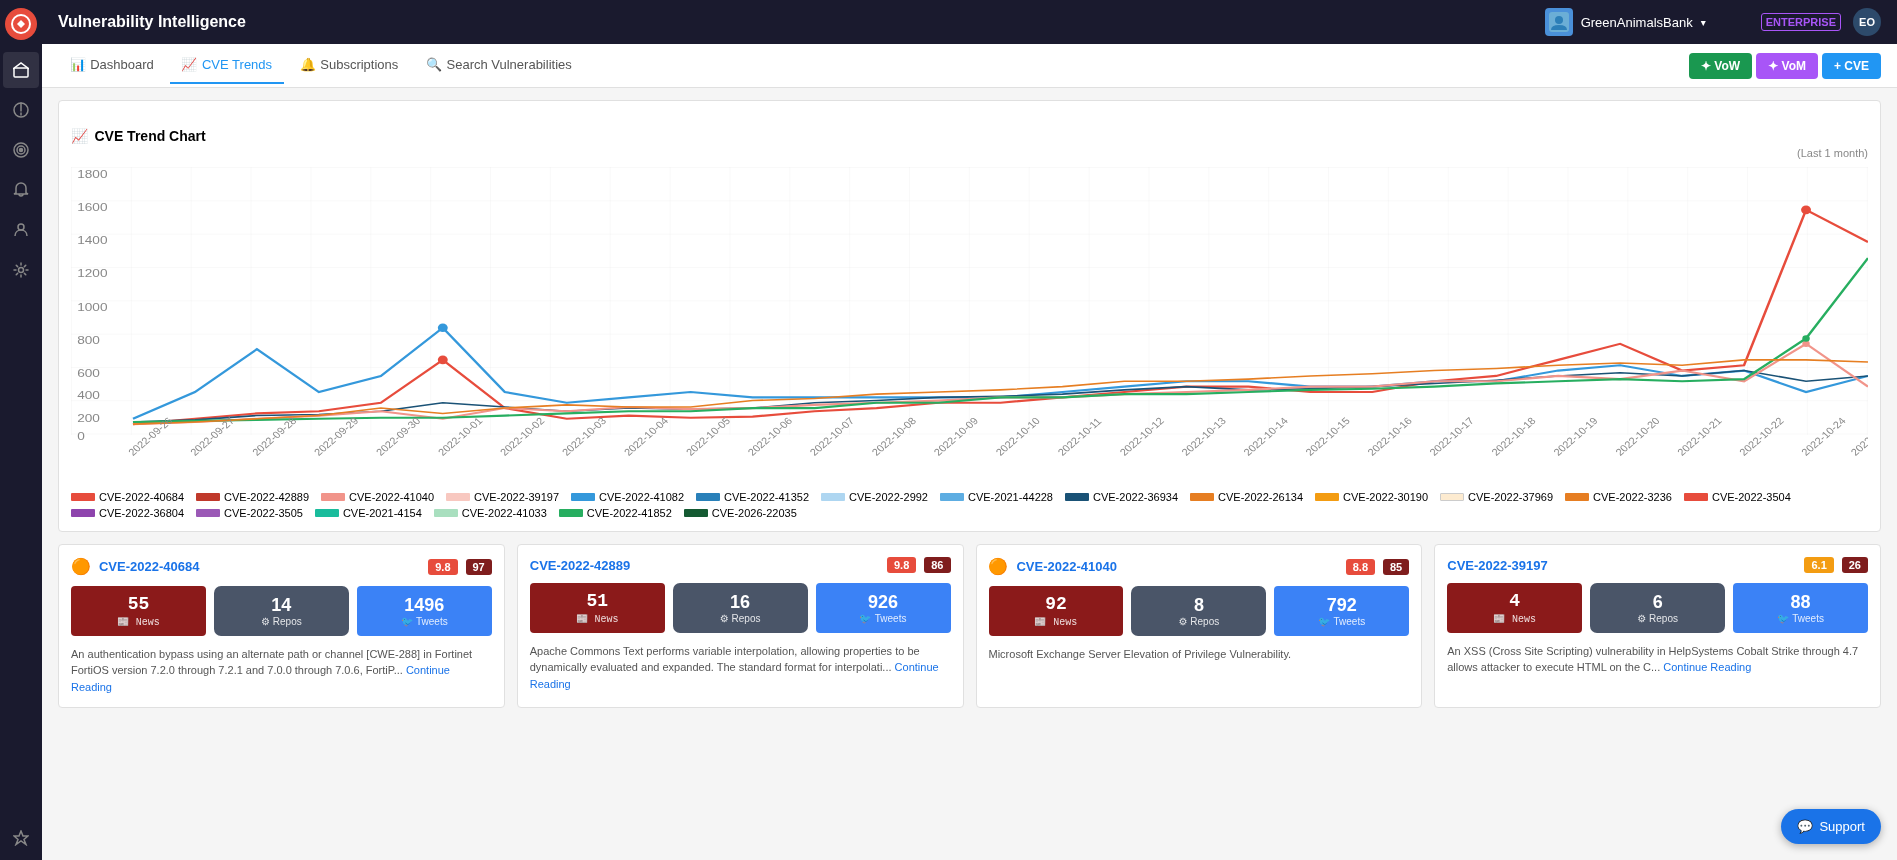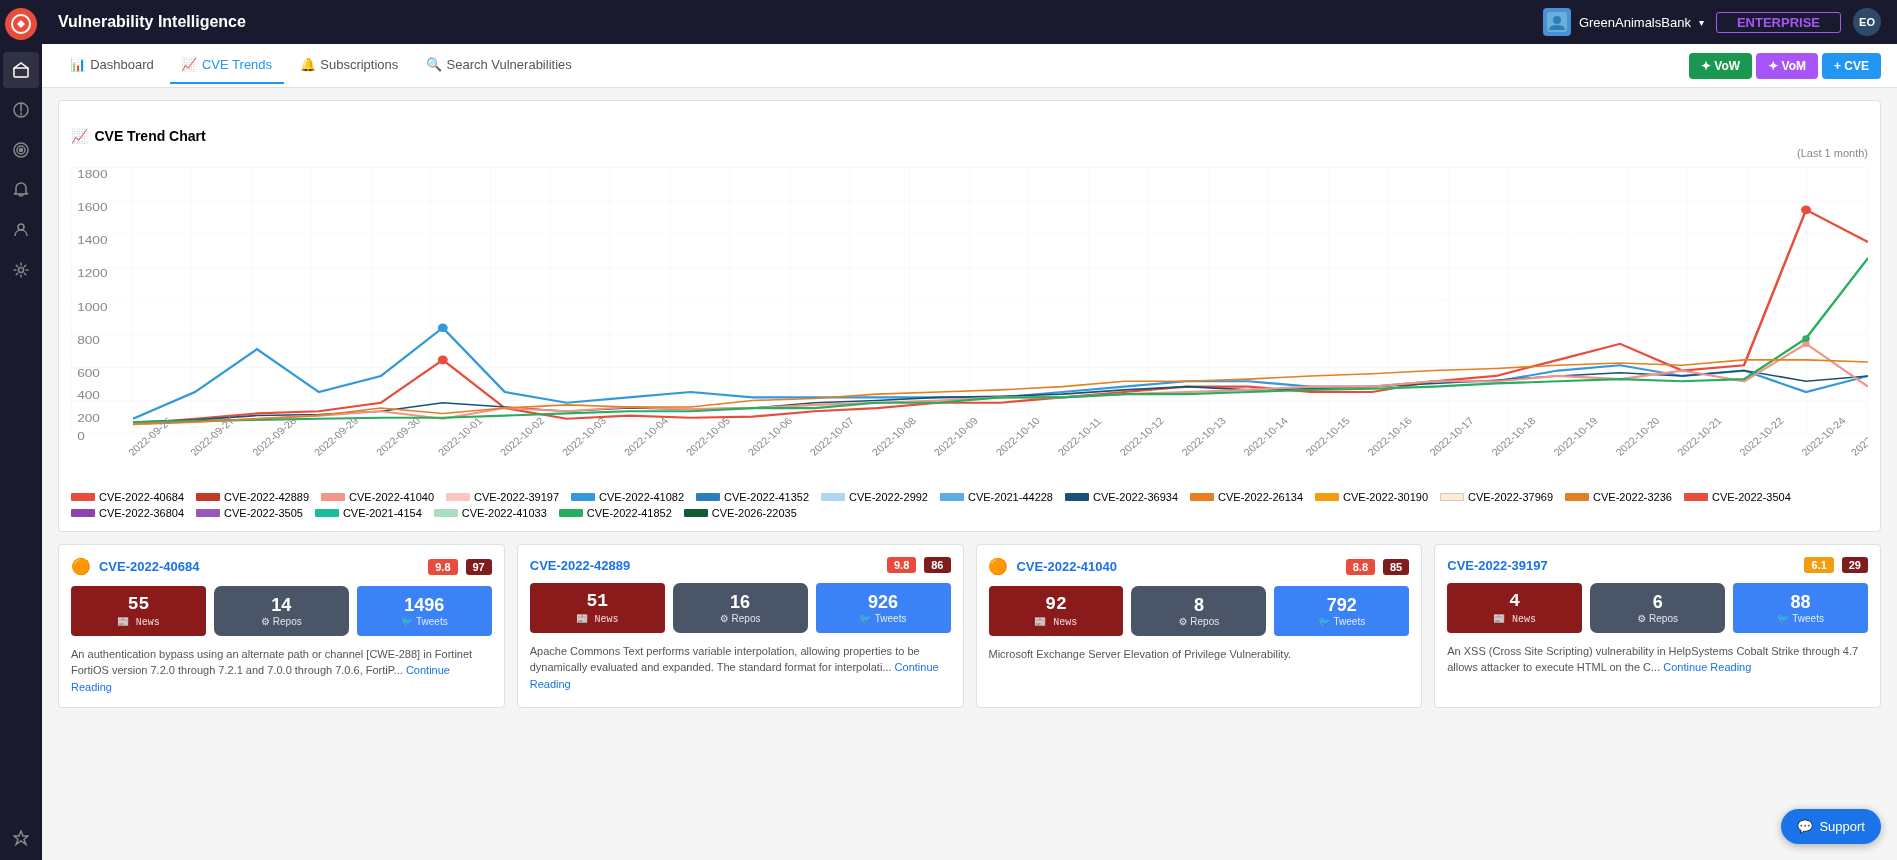--- a/index.html
+++ b/index.html
@@ -60,24 +60,25 @@
     .header-avatar {
       width: 28px; height: 28px; border-radius: 4px;
       background: #4a90d9;
       display: flex; align-items: center; justify-content: center;
       font-size: 10px; color: white; font-weight: bold;
     }
     .enterprise-badge {
       background: transparent;
       border: 1px solid #a855f7;
       color: #a855f7;
-      padding: 2px 20px;
+      padding: 2px 4px;
       border-radius: 3px;
-      font-size: 13px;
+      font-size: 11px;
       font-weight: bold;
+      margin-left: 43px;
     }
     .user-circle {
       width: 28px; height: 28px; border-radius: 50%;
       background: #2d4a6b;
       display: flex; align-items: center; justify-content: center;
       color: white; font-size: 11px; font-weight: bold;
     }
 
     
     .nav {
@@ -564,21 +565,21 @@
         </div>
         <div class="cve-desc">
           <span>Microsoft Exchange Server Elevation of Privilege Vulnerability.</span>
         </div>
       </div>
 
       <div class="cve-card">
         <div class="cve-card-header">
           <span class="cve-id">CVE-2022-39197</span>
           <span class="score-badge score-medium">6.1</span>
-          <span class="rank-badge">29</span>
+          <span class="rank-badge">26</span>
         </div>
         <div class="stats-row">
           <div class="stat-box stat-news">
             <div class="stat-value">4</div>
             <div class="stat-label">📰 News</div>
           </div>
           <div class="stat-box stat-repos">
             <div class="stat-value">6</div>
             <div class="stat-label">⚙ Repos</div>
           </div>

